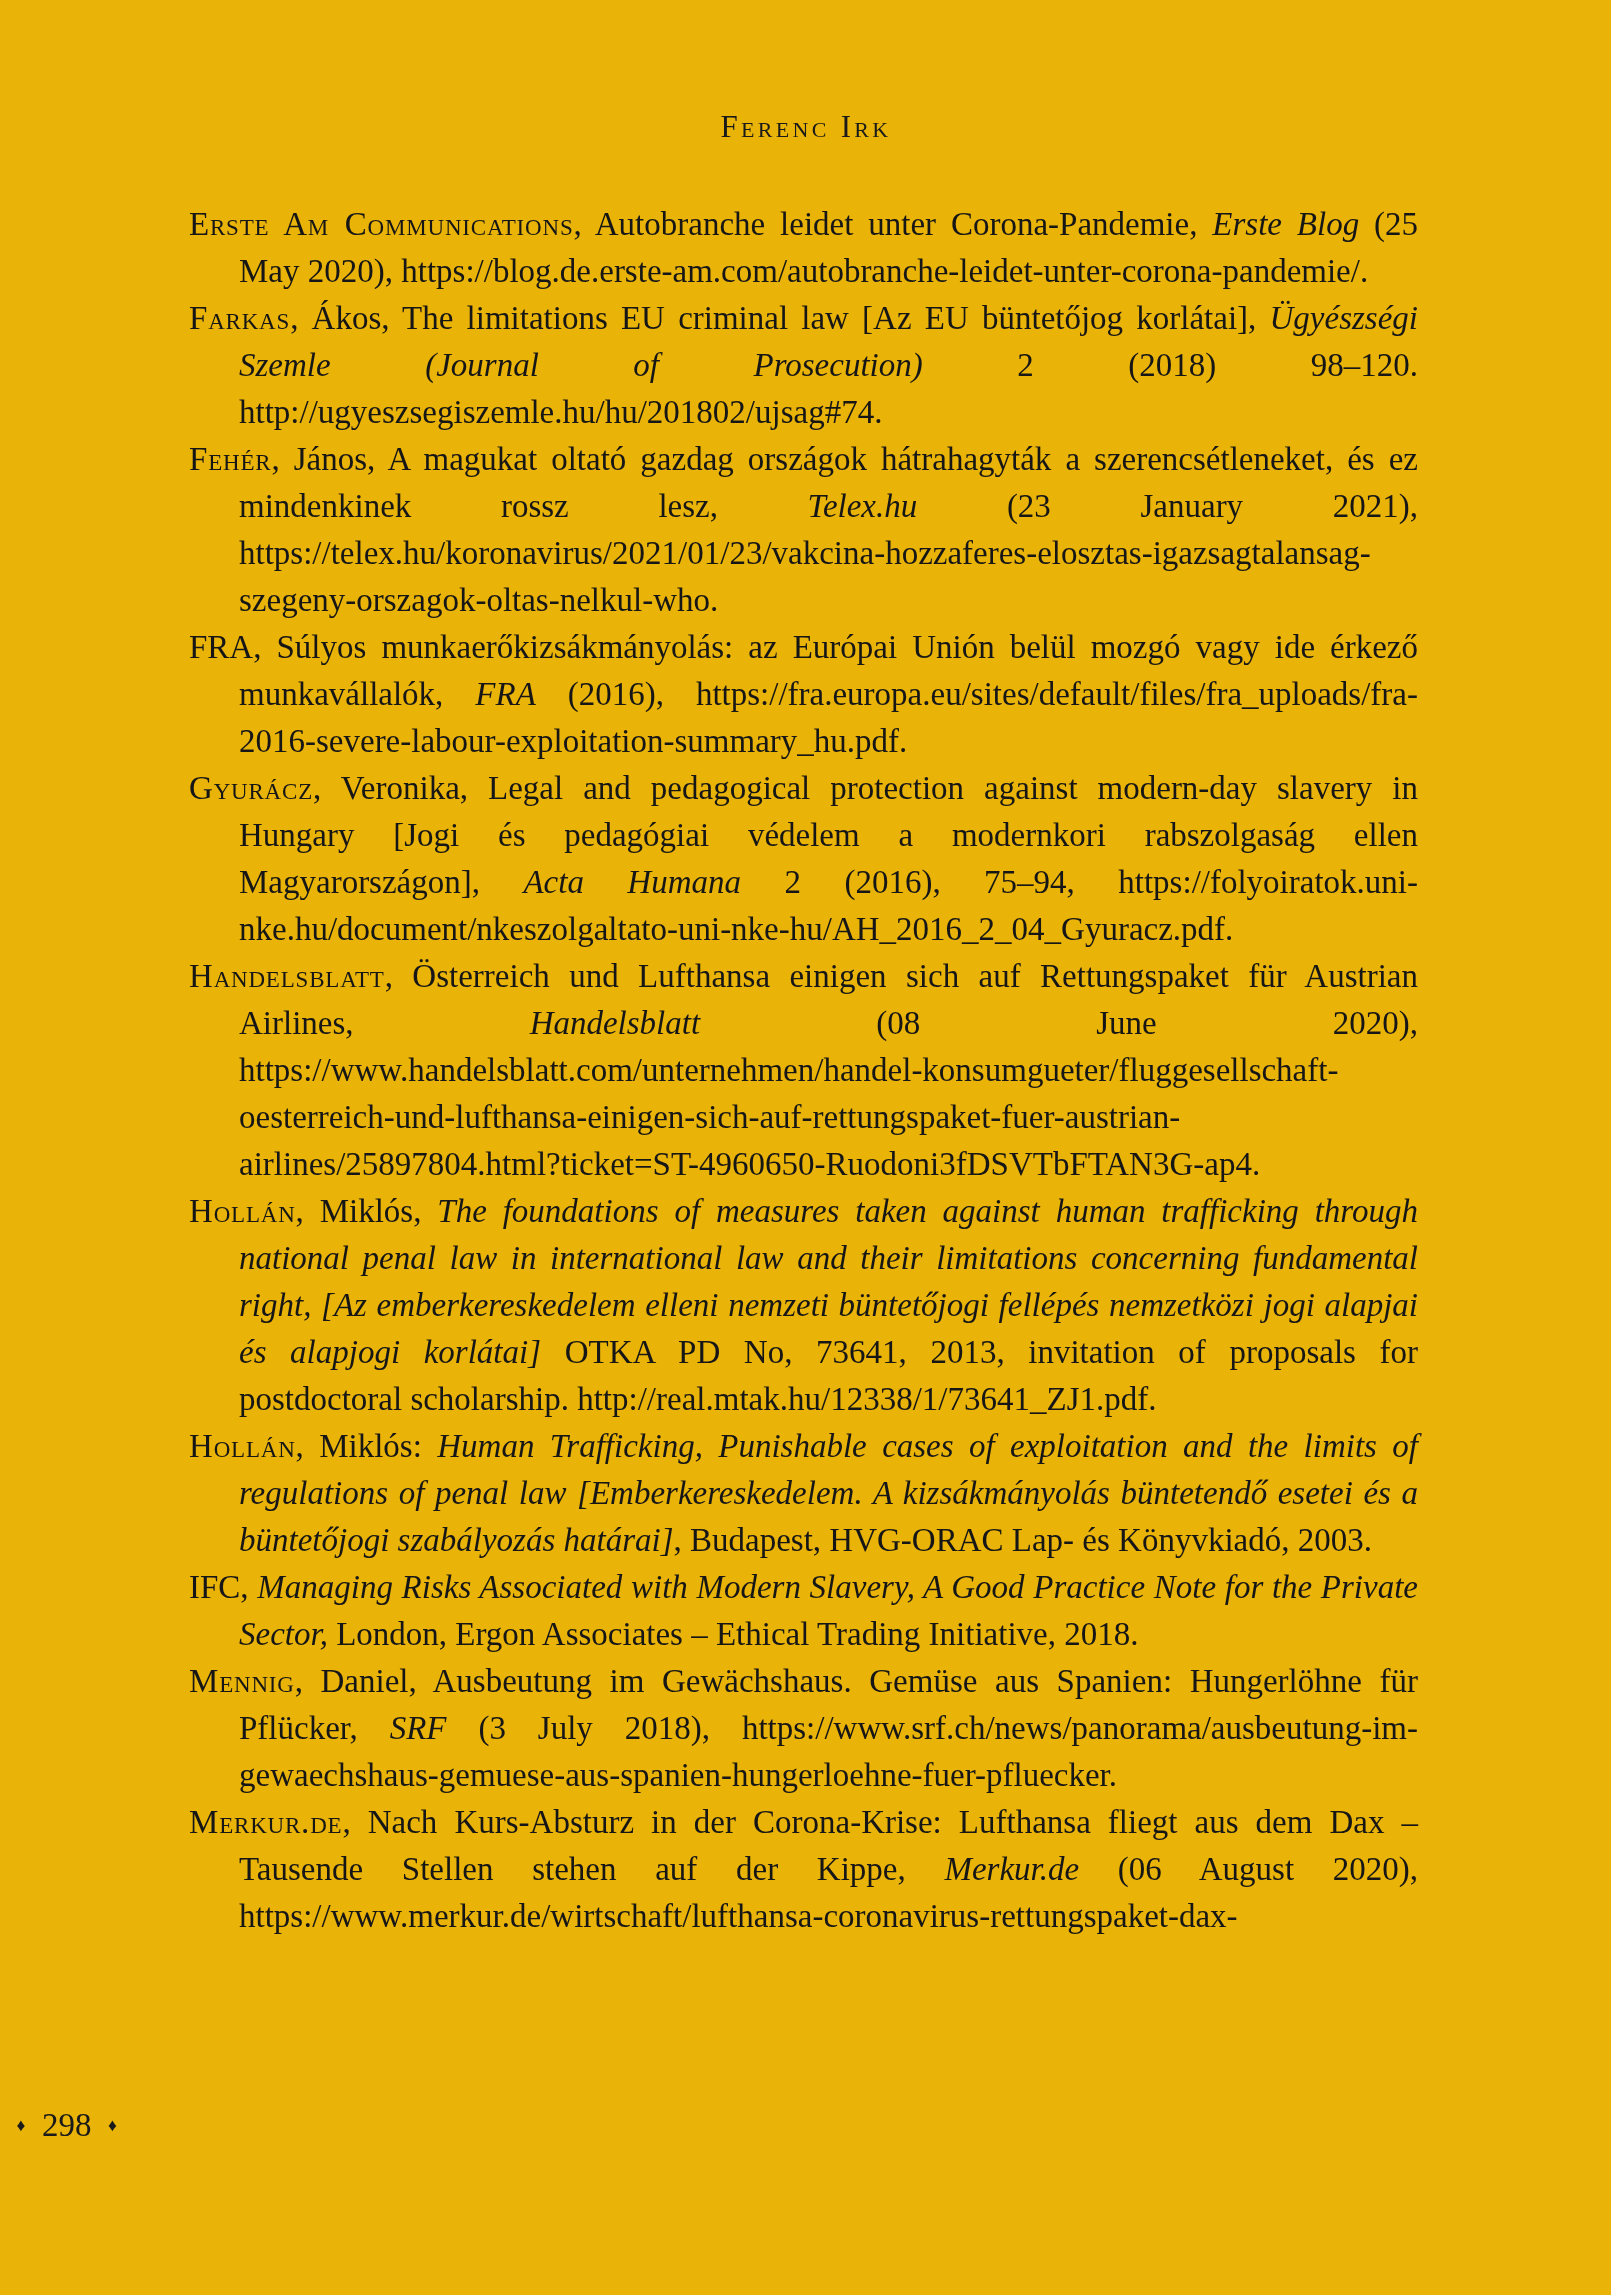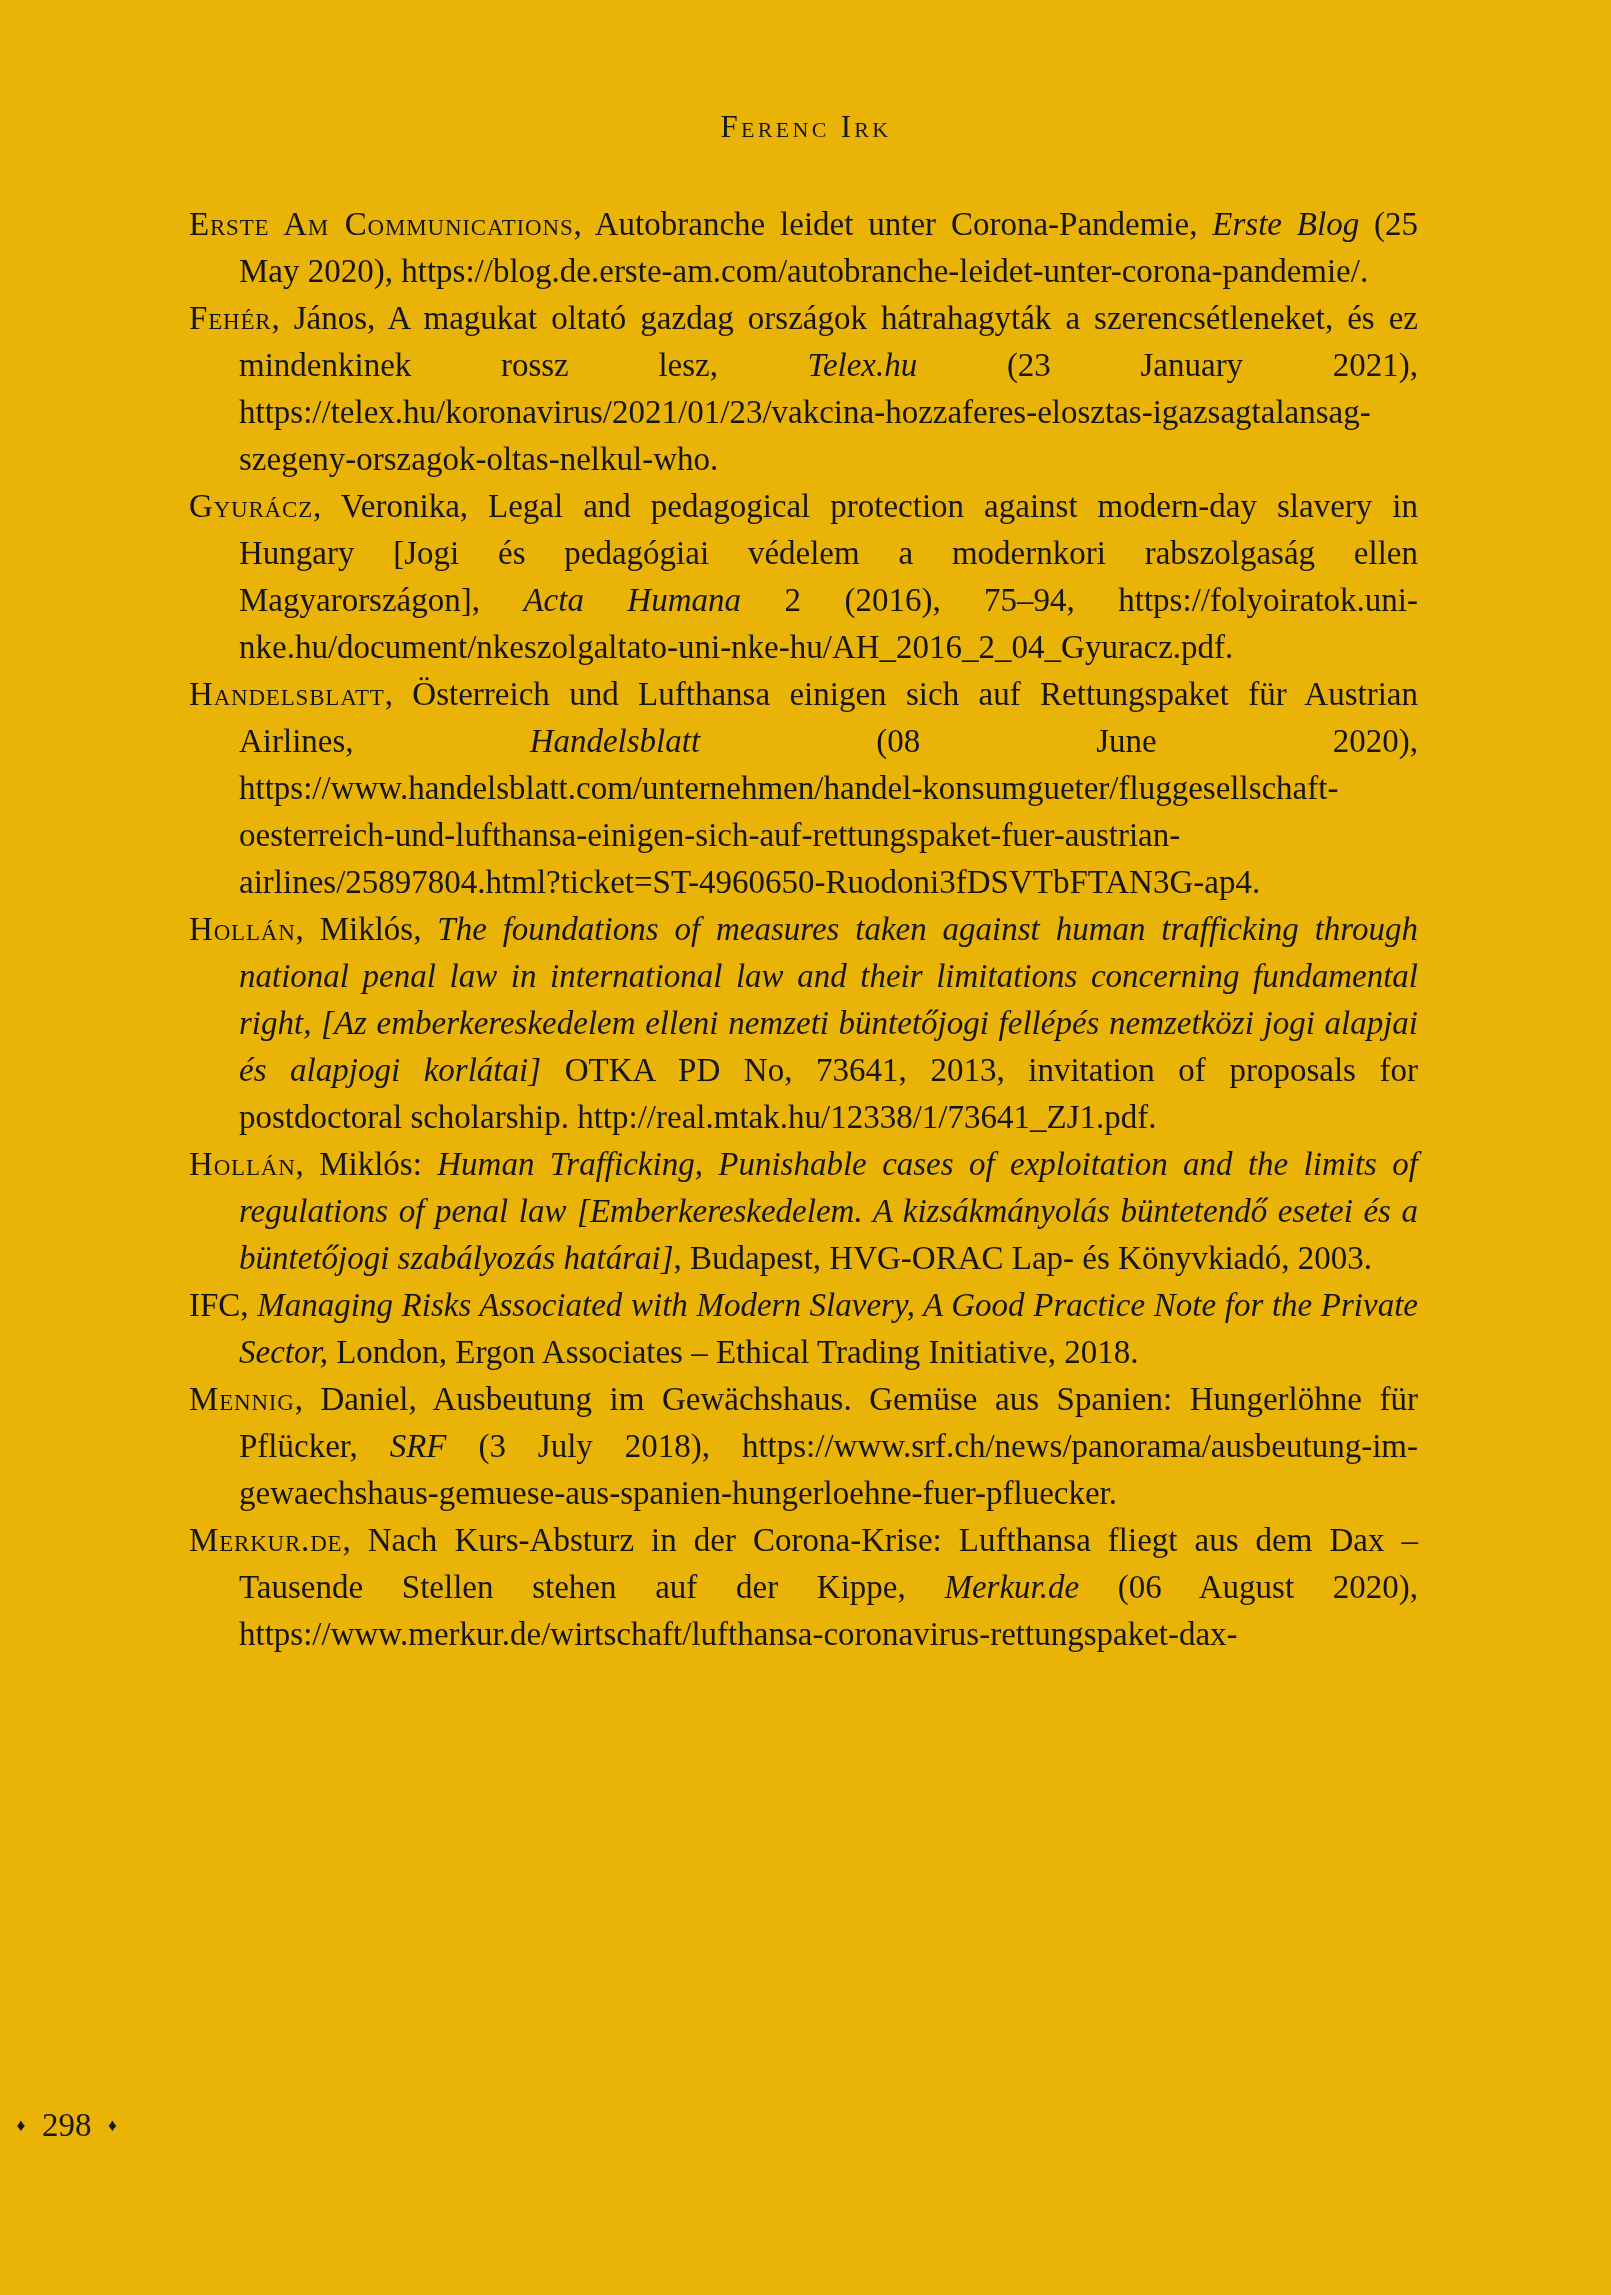--- a/index.html
+++ b/index.html
@@ -72,21 +72,23 @@
 </style>
 </head>
 <body>
 
 <div class="page">
 
   <div class="running-header">Ferenc Irk</div>
 
   <div class="refs" id="ref-list">
       <p class="ref"><span class="sc">Erste Am Communications</span><span class="rm">, Autobranche leidet unter Corona-Pandemie, </span><span class="it">Erste Blog</span><span class="rm"> (25 May 2020), https://blog.de.erste-am.com/autobranche-leidet-unter-corona-pandemie/.</span></p>
+      <p class="ref"><span class="sc">Farkas</span><span class="rm">, Ákos, The limitations EU criminal law [Az EU büntetőjog korlátai], </span><span class="it">Ügyészségi Szemle (Journal of Prosecution)</span><span class="rm"> 2 (2018) 98–120. http://ugyeszsegiszemle.hu/hu/201802/ujsag#74.</span></p>
       <p class="ref"><span class="sc">Fehér</span><span class="rm">, János, A magukat oltató gazdag országok hátrahagyták a szerencsétleneket, és ez mindenkinek rossz lesz, </span><span class="it">Telex.hu</span><span class="rm"> (23 January 2021), https://telex.hu/koronavirus/2021/01/23/vakcina-hozzaferes-elosztas-igazsagtalansag-szegeny-orszagok-oltas-nelkul-who.</span></p>
+      <p class="ref"><span class="rm">FRA, Súlyos munkaerőkizsákmányolás: az Európai Unión belül mozgó vagy ide érkező munkavállalók, </span><span class="it">FRA</span><span class="rm"> (2016), https://fra.europa.eu/sites/default/files/fra_uploads/fra-2016-severe-labour-exploitation-summary_hu.pdf.</span></p>
       <p class="ref"><span class="sc">Gyurácz</span><span class="rm">, Veronika, Legal and pedagogical protection against modern-day slavery in Hungary [Jogi és pedagógiai védelem a modernkori rabszolgaság ellen Magyarországon], </span><span class="it">Acta Humana</span><span class="rm"> 2 (2016), 75–94, https://folyoiratok.uni-nke.hu/document/nkeszolgaltato-uni-nke-hu/AH_2016_2_04_Gyuracz.pdf.</span></p>
       <p class="ref"><span class="sc">Handelsblatt</span><span class="rm">, Österreich und Lufthansa einigen sich auf Rettungspaket für Austrian Airlines, </span><span class="it">Handelsblatt</span><span class="rm"> (08 June 2020), https://www.handelsblatt.com/unternehmen/handel-konsumgueter/fluggesellschaft-oesterreich-und-lufthansa-einigen-sich-auf-rettungspaket-fuer-austrian-airlines/25897804.html?ticket=ST-4960650-Ruodoni3fDSVTbFTAN3G-ap4.</span></p>
       <p class="ref"><span class="sc">Hollán</span><span class="rm">, Miklós, </span><span class="it">The foundations of measures taken against human trafficking through national penal law in international law and their limitations concerning fundamental right, [Az emberkereskedelem elleni nemzeti büntetőjogi fellépés nemzetközi jogi alapjai és alapjogi korlátai]</span><span class="rm"> OTKA PD No, 73641, 2013, invitation of proposals for postdoctoral scholarship. http://real.mtak.hu/12338/1/73641_ZJ1.pdf.</span></p>
       <p class="ref"><span class="sc">Hollán</span><span class="rm">, Miklós: </span><span class="it">Human Trafficking, Punishable cases of exploitation and the limits of regulations of penal law [Emberkereskedelem. A kizsákmányolás büntetendő esetei és a büntetőjogi szabályozás határai]</span><span class="rm">, Budapest, HVG-ORAC Lap- és Könyvkiadó, 2003.</span></p>
       <p class="ref"><span class="rm">IFC, </span><span class="it">Managing Risks Associated with Modern Slavery, A Good Practice Note for the Private Sector,</span><span class="rm"> London, Ergon Associates – Ethical Trading Initiative, 2018.</span></p>
       <p class="ref"><span class="sc">Mennig</span><span class="rm">, Daniel, Ausbeutung im Gewächshaus. Gemüse aus Spanien: Hungerlöhne für Pflücker, </span><span class="it">SRF</span><span class="rm"> (3 July 2018), https://www.srf.ch/news/panorama/ausbeutung-im-gewaechshaus-gemuese-aus-spanien-hungerloehne-fuer-pfluecker.</span></p>
       <p class="ref"><span class="sc">Merkur.de</span><span class="rm">, Nach Kurs-Absturz in der Corona-Krise: Lufthansa fliegt aus dem Dax – Tausende Stellen stehen auf der Kippe, </span><span class="it">Merkur.de</span><span class="rm"> (06 August 2020), https://www.merkur.de/wirtschaft/lufthansa-coronavirus-rettungspaket-dax-</span></p>
     </div>
 
   <div class="page-footer">

